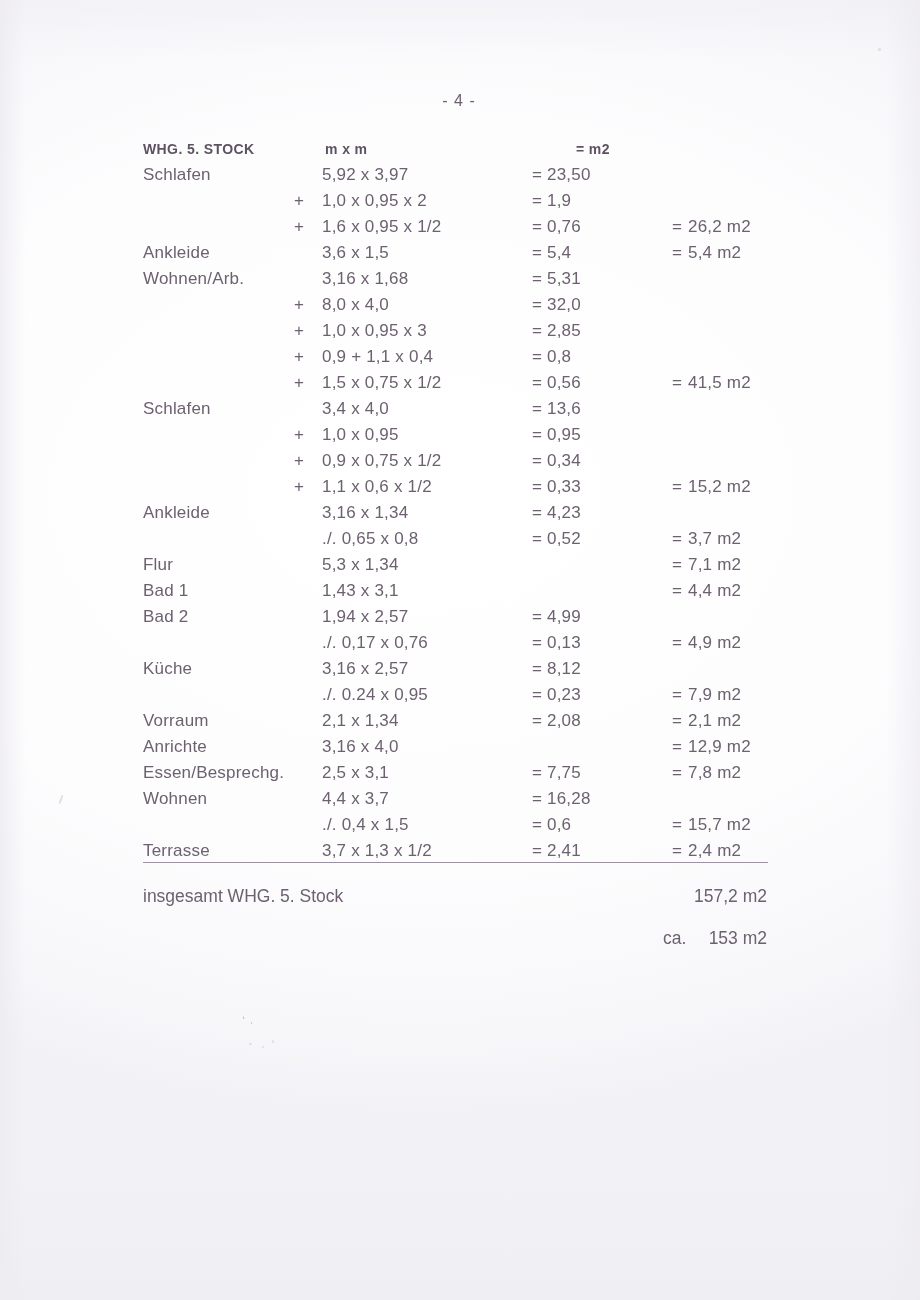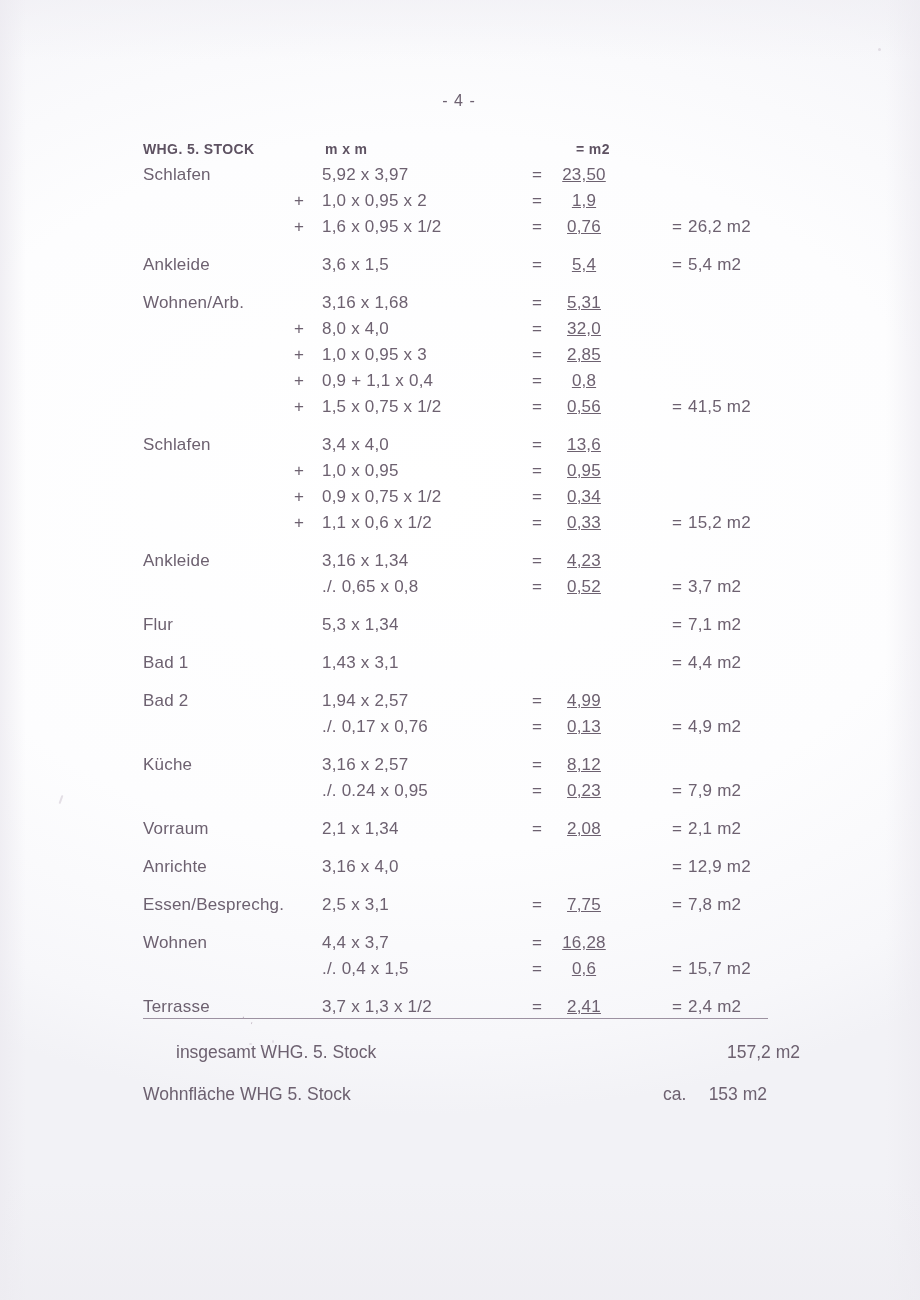--- a/index.html
+++ b/index.html
@@ -71,41 +71,41 @@
     top: 136px;
     width: 625px;
   }
 
   .row {
     position: relative;
     display: block;
     height: 26px;
     white-space: nowrap;
   }
-  .row.gap { margin-top: 12px; }
+  .row.gap { margin-top: 0; }
 
   .c-label,
   .c-op,
   .c-dim,
   .c-eq,
   .c-res,
   .c-teq,
   .c-total {
     position: absolute;
     top: 0;
     font-size: 17px;
     line-height: 26px;
     color: #6d6170;
     letter-spacing: .2px;
   }
   .c-label { left: 0; }
   .c-op    { left: 151px; width: 14px; text-align: left; }
   .c-dim   { left: 179px; }
   .c-eq    { left: 389px; }
-  .c-res   { left: 404px; width: 74px; text-align: center; text-decoration: underline; }
+  .c-res   { left: 404px; width: 74px; text-align: left; }
   .c-teq   { left: 529px; }
   .c-total { left: 545px; width: 79px; text-align: left; }
 
   
   .head .c-label,
   .head .c-dim,
   .head .c-eq {
     font-weight: bold;
     font-size: 14px;
     letter-spacing: .4px;
@@ -440,26 +440,25 @@
           <span class="c-dim">3,7 x 1,3 x 1/2</span>
           <span class="c-eq">=</span>
           <span class="c-res">2,41</span>
           <span class="c-teq">=</span>
           <span class="c-total">2,4 m2</span>
           <div class="rule" style="top: 24px;"></div>
           <div class="rule thin" style="top: -4px; left: -1px; width: 0px;"></div>
         </div>
       </div>
     <div id="summary-host">
-        <div class="sum" style="margin-top: 17px; margin-left: 33px;">
+        <div class="sum" style="margin-top: 17px;">
           <span class="s-label">insgesamt WHG. 5. Stock</span>
           <span class="s-value wide">157,2 m2</span>
         </div>
         <div class="sum" style="margin-top: 12px;">
-          <span class="s-label">Wohnfläche WHG 5. Stock</span>
           <span class="s-prefix">ca.</span>
           <span class="s-value">153   m2</span>
         </div>
       </div>
   </div>
 
   <div class="smudge" style="left:243px; top:1013px;">ʹ ˏ</div>
   <div class="fleck" style="left:249px; top:1043px; width:3px; height:2px;"></div>
   <div class="fleck" style="left:262px; top:1046px; width:2px; height:2px;"></div>
   <div class="fleck" style="left:272px; top:1040px; width:2px; height:3px;"></div>

